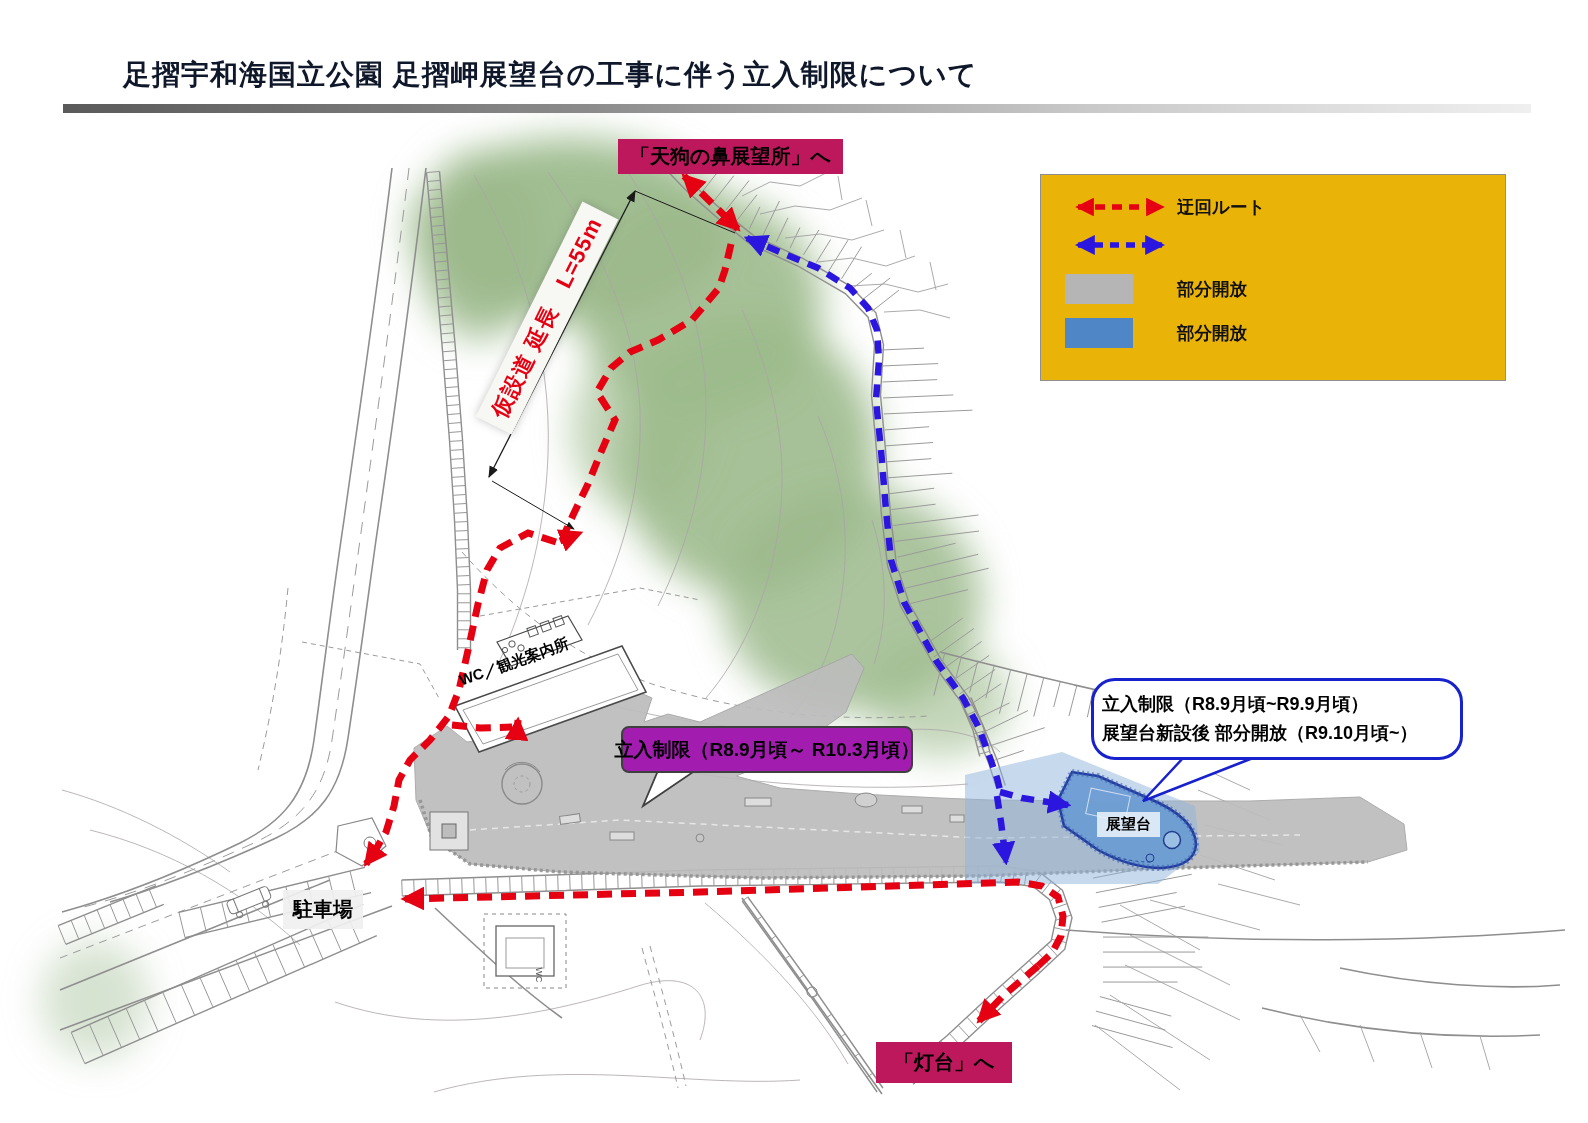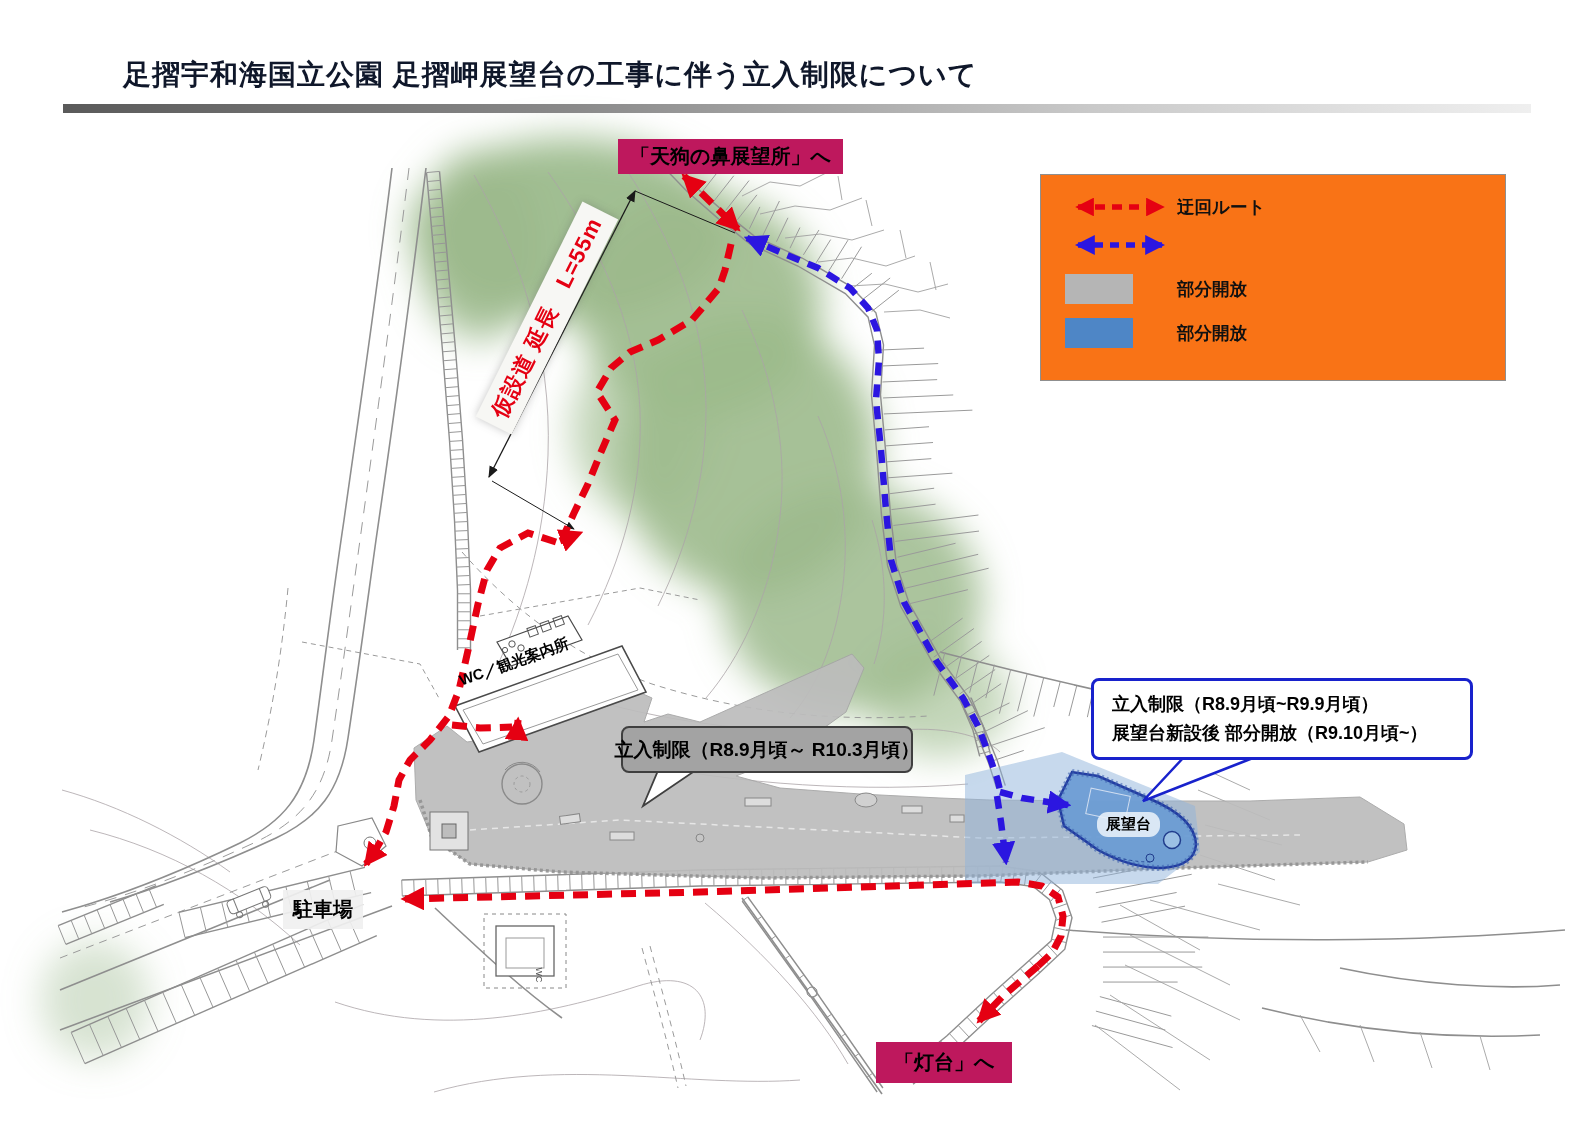--- a/index.html
+++ b/index.html
@@ -7,30 +7,30 @@
        font-family:"Liberation Sans","DejaVu Sans",sans-serif;}
   .abs{position:absolute;}
   #page-title{left:123px;top:56px;font-size:28px;font-weight:bold;color:#0f172a;letter-spacing:1px;white-space:nowrap;}
   #title-rule{left:63px;top:104px;width:1468px;height:9px;
       background:linear-gradient(to right,#5a5a5a,#8a8a8a 35%,#c9c9c9 70%,#efefef);}
   .maplabel{background:#be185d;color:#000;font-weight:bold;white-space:nowrap;}
   #lbl-tengu{left:618px;top:139px;font-size:20px;padding:4px 12px;}
   #lbl-lighthouse{left:876px;top:1042px;font-size:20px;padding:7px 18px;font-family:Liberation Serif, serif;}
   #lbl-parking{left:283px;top:890px;font-size:20px;padding:6px 10px;background:rgba(240,240,240,.92);}
   #lbl-wcinfo{left:460px;top:672px;font-size:15px;font-weight:bold;transform:rotate(-19.5deg);transform-origin:left center;background:transparent;white-space:nowrap;}
-  #lbl-obs{left:1097px;top:812px;font-size:15px;font-weight:bold;padding:3px 9px;background:rgba(233,241,249,.88);border-radius:11px;}
+  #lbl-obs{left:1097px;top:812px;font-size:15px;font-weight:bold;padding:3px 9px;background:rgba(233,241,249,.88);}
   #lbl-wcsmall{left:531px;top:970px;font-size:9px;color:#555;transform:rotate(90deg);}
   #band-temproad{left:427px;top:298px;width:240px;height:40px;display:flex;align-items:center;justify-content:center;
       background:#f7f7f4;box-shadow:0 0 8px rgba(90,90,90,.35);transform:rotate(-63.6deg);}
   #band-temproad span{color:#e50012;font-size:22px;font-weight:bold;white-space:nowrap;letter-spacing:1px;}
-  #callout-main{left:621px;top:726px;width:288px;height:43px;background:#a3a3a3;border:2px solid #3f3f3f;border-radius:8px;
+  #callout-main{left:621px;top:726px;width:288px;height:43px;background:#a21caf;border:2px solid #3f3f3f;border-radius:8px;
       display:flex;align-items:center;justify-content:center;font-size:19px;font-weight:bold;white-space:nowrap;}
-  #callout-obs{left:1091px;top:678px;width:352px;background:#fff;border:3px solid #1822cc;border-radius:8px;
-      padding:9px 6px 9px 18px;font-size:18px;font-weight:bold;line-height:1.6;}
-  #legend{left:1040px;top:174px;width:464px;height:205px;background:#f97316;border:1.5px solid #8f8f8f;}
+  #callout-obs{left:1091px;top:678px;width:352px;background:#fff;border:3px solid #1822cc;border-radius:24px;
+      padding:9px 6px 9px 8px;font-size:18px;font-weight:bold;line-height:1.6;}
+  #legend{left:1040px;top:174px;width:464px;height:205px;background:#eab308;border:1.5px solid #8f8f8f;}
   .leg-row{position:absolute;left:0;width:100%;height:36px;}
   .leg-key{position:absolute;left:24px;top:0;width:110px;height:100%;display:flex;align-items:center;}
   .leg-label{position:absolute;left:136px;top:0;height:100%;display:flex;align-items:center;
       font-size:17.5px;font-weight:bold;color:#111;white-space:nowrap;}
   .swatch{width:68px;height:30px;}
 </style>
 </head>
 <body>
 
 <svg id="map-svg" class="abs" style="left:0;top:0" width="1588" height="1123" viewBox="0 0 1588 1123">

